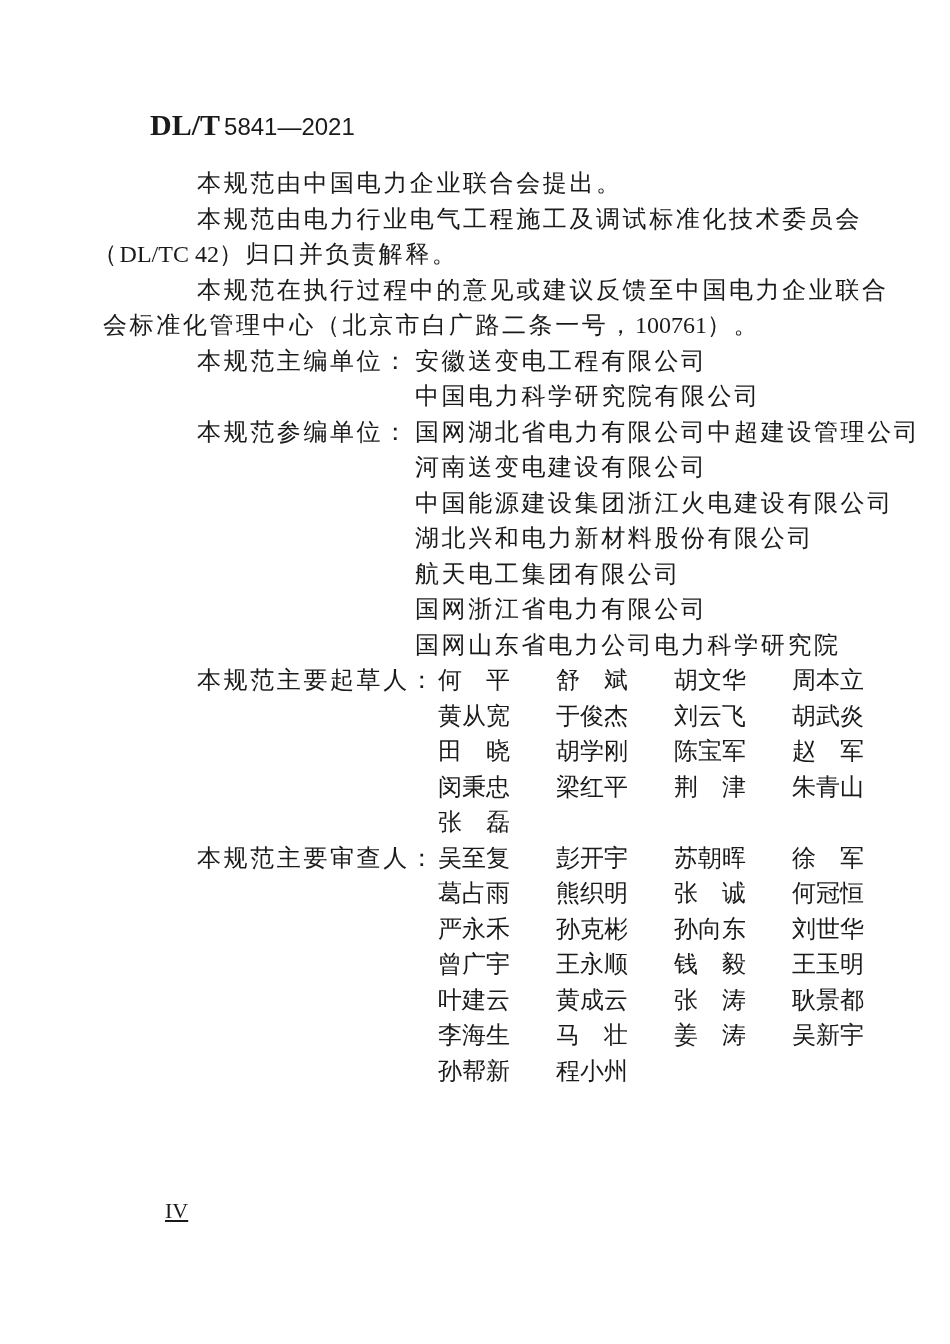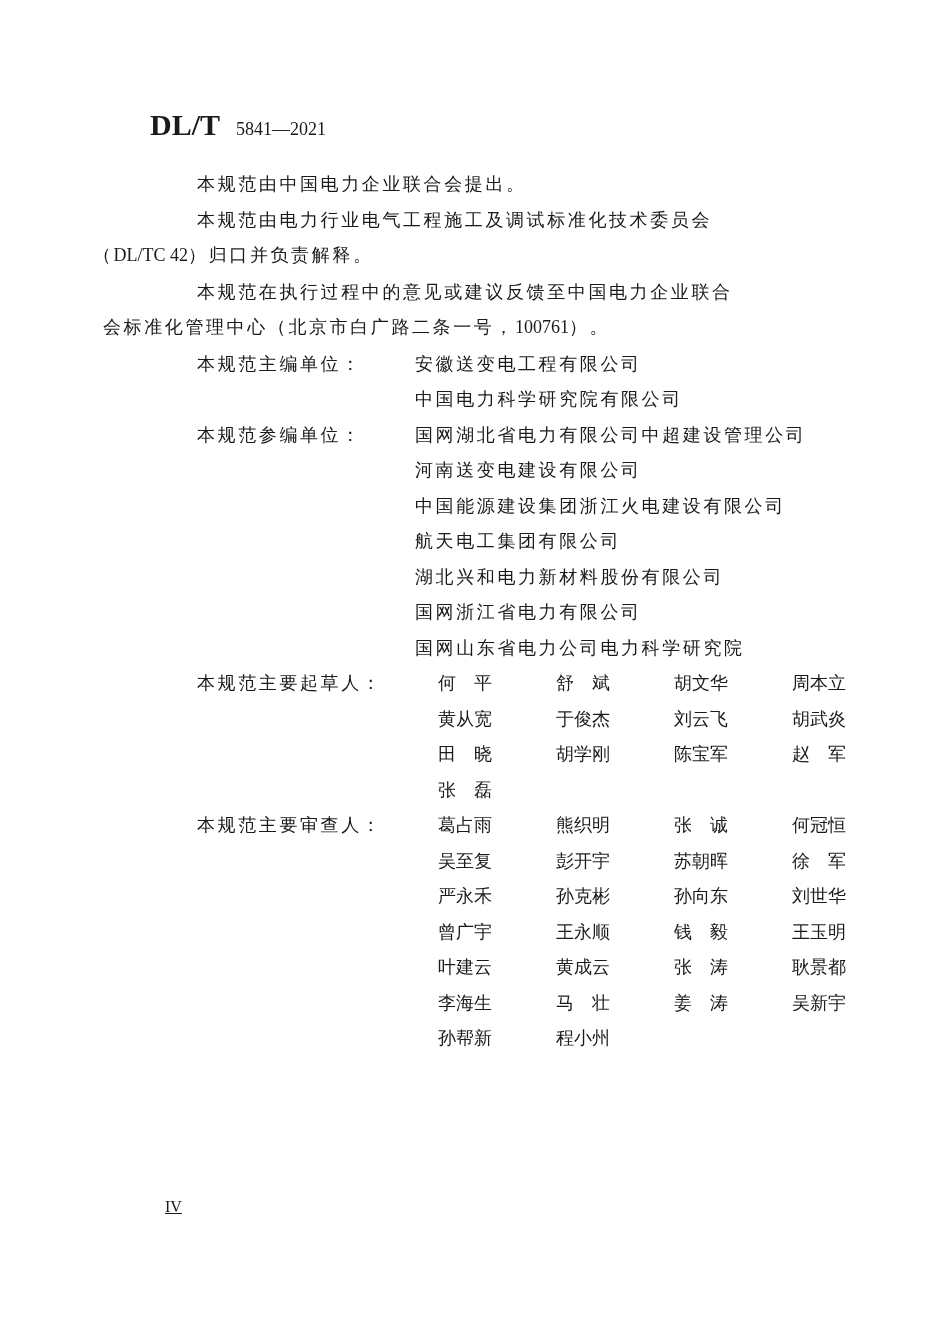--- a/index.html
+++ b/index.html
@@ -27,30 +27,30 @@
       font-size: 22px;
       line-height: 30px;
       white-space: nowrap;
     }
     .header .std-prefix {
       font-family: "Liberation Serif", "DejaVu Serif", serif;
       font-weight: bold;
       font-size: 30px;
     }
     .header .std-num {
-      font-family: Liberation Serif, serif;
-      font-size: 18px;
-      margin-left: 16px;
+      font-family: Liberation Sans, sans-serif;
+      font-size: 24px;
+      margin-left: 4px;
     }
     .body-text {
       position: absolute;
       left: 150px;
       top: 166px;
       width: 670px;
-      font-size: 18px;
+      font-size: 24px;
       line-height: 35.5px;
       letter-spacing: 2.6px;
     }
     .para {
       margin: 0;
       text-indent: 47px;
       white-space: nowrap;
     }
     .para .line { display: block; }
     .para .cont { text-indent: 0; margin-left: -47px; }
@@ -82,21 +82,21 @@
       justify-content: space-between;
       letter-spacing: 0;
       padding-right: 24px;
       box-sizing: content-box;
     }
     .page-number {
       position: absolute;
       left: 165px;
       top: 1198px;
       font-family: "Liberation Serif", "DejaVu Serif", serif;
-      font-size: 16px;
+      font-size: 22px;
       text-decoration: underline;
     }
   </style>
 </head>
 <body>
 
 <div class="page">
 
   <div class="header">
     <span class="std-prefix">DL/T</span><span class="std-num">5841—2021</span>
@@ -125,22 +125,22 @@
         <span>中国电力科学研究院有限公司</span>
       </div>
     </div>
 
     <div class="entry">
       <div class="label">本规范参编单位：</div>
       <div class="values">
         <span>国网湖北省电力有限公司中超建设管理公司</span>
         <span>河南送变电建设有限公司</span>
         <span>中国能源建设集团浙江火电建设有限公司</span>
+        <span>湖北兴和电力新材料股份有限公司</span>
         <span>航天电工集团有限公司</span>
-        <span>湖北兴和电力新材料股份有限公司</span>
         <span>国网浙江省电力有限公司</span>
         <span>国网山东省电力公司电力科学研究院</span>
       </div>
     </div>
 
     <div class="entry">
       <div class="label" style="width:260px">本规范主要起草人：</div>
       <div class="names">
         <div class="name-row">
           <span class="name">何　平</span>
@@ -154,41 +154,47 @@
           <span class="name">刘云飞</span>
           <span class="name">胡武炎</span>
         </div>
         <div class="name-row">
           <span class="name">田　晓</span>
           <span class="name">胡学刚</span>
           <span class="name">陈宝军</span>
           <span class="name">赵　军</span>
         </div>
         <div class="name-row">
+          <span class="name">闵秉忠</span>
+          <span class="name">梁红平</span>
+          <span class="name">荆　津</span>
+          <span class="name">朱青山</span>
+        </div>
+        <div class="name-row">
           <span class="name">张　磊</span>
         </div>
       </div>
     </div>
 
     <div class="entry">
       <div class="label" style="width:260px">本规范主要审查人：</div>
       <div class="names">
+        <div class="name-row">
+          <span class="name">吴至复</span>
+          <span class="name">彭开宇</span>
+          <span class="name">苏朝晖</span>
+          <span class="name">徐　军</span>
+        </div>
         <div class="name-row">
           <span class="name">葛占雨</span>
           <span class="name">熊织明</span>
           <span class="name">张　诚</span>
           <span class="name">何冠恒</span>
         </div>
         <div class="name-row">
-          <span class="name">吴至复</span>
-          <span class="name">彭开宇</span>
-          <span class="name">苏朝晖</span>
-          <span class="name">徐　军</span>
-        </div>
-        <div class="name-row">
           <span class="name">严永禾</span>
           <span class="name">孙克彬</span>
           <span class="name">孙向东</span>
           <span class="name">刘世华</span>
         </div>
         <div class="name-row">
           <span class="name">曾广宇</span>
           <span class="name">王永顺</span>
           <span class="name">钱　毅</span>
           <span class="name">王玉明</span>

